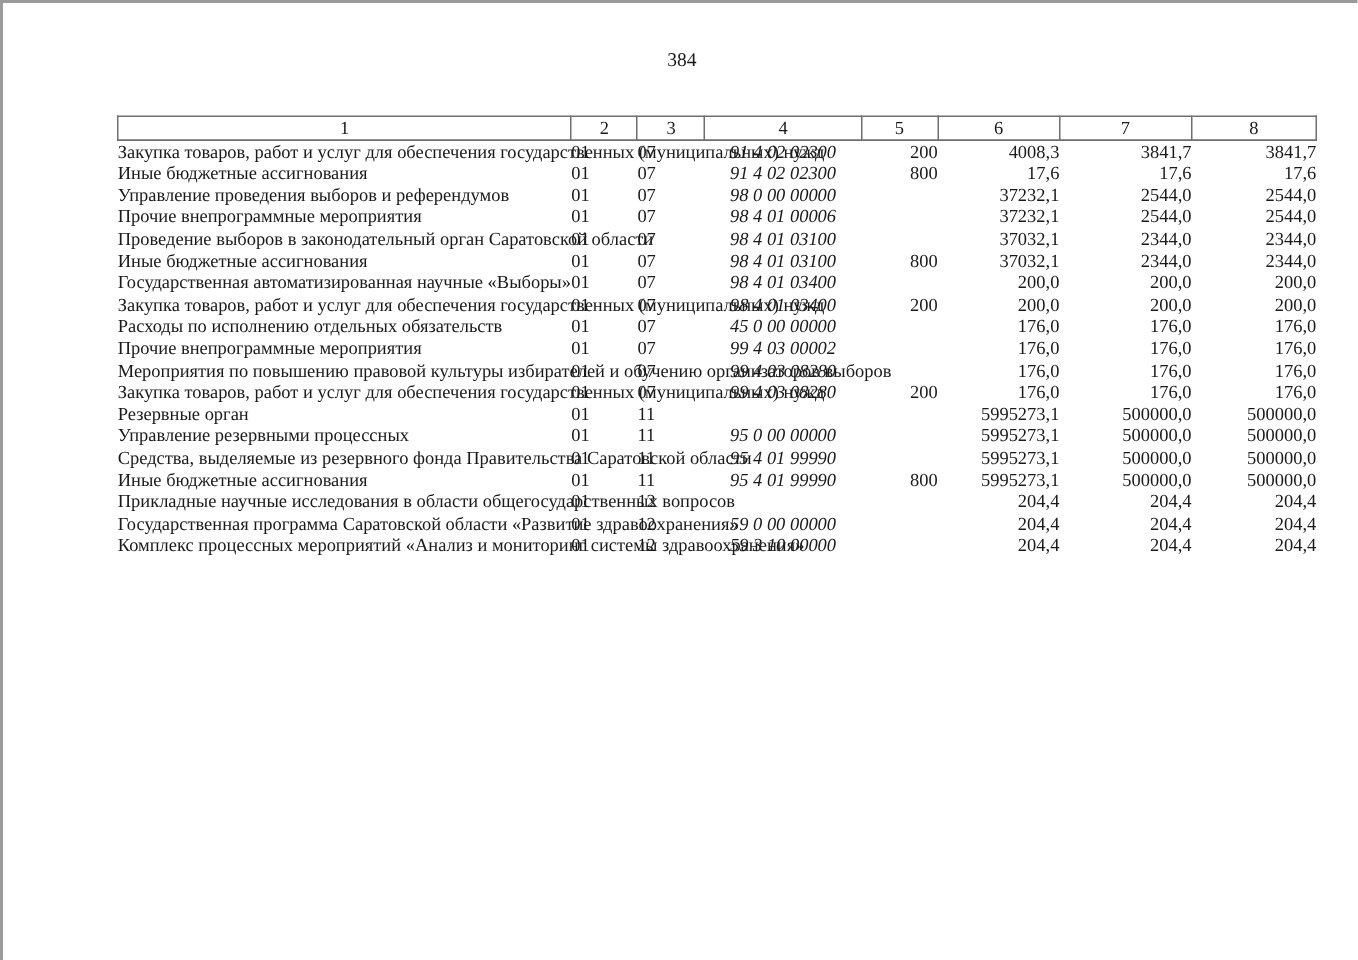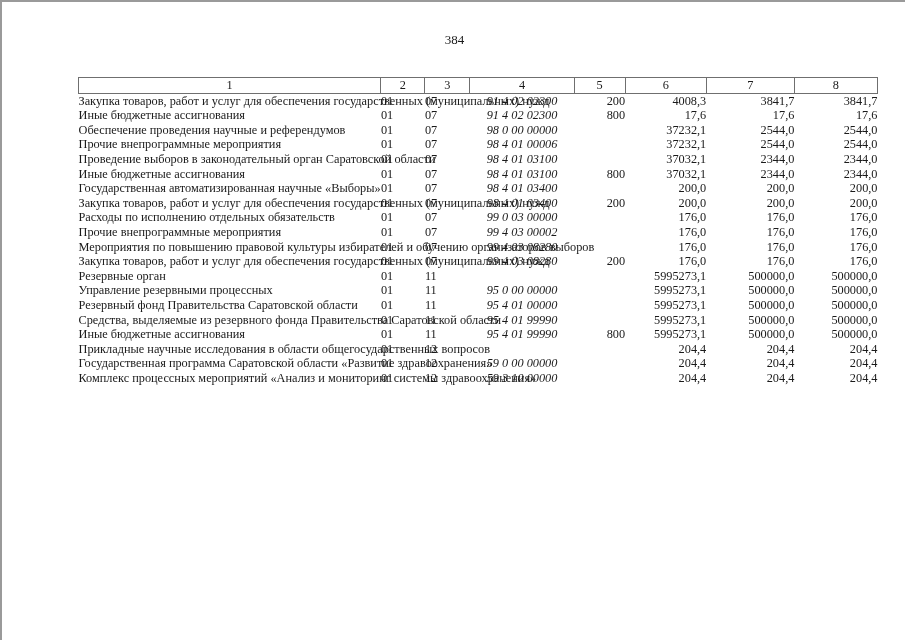--- a/index.html
+++ b/index.html
@@ -74,21 +74,21 @@
         <td class="name">Иные бюджетные ассигнования</td>
         <td class="c2">01</td>
         <td class="c3">07</td>
         <td class="c4">91 4 02 02300</td>
         <td class="num c5">800</td>
         <td class="num c6">17,6</td>
         <td class="num c7">17,6</td>
         <td class="num c8">17,6</td>
       </tr>
       <tr>
-        <td class="name">Обеспечение проведения научные и референдумов</td>
+        <td class="name">Управление проведения выборов и референдумов</td>
         <td class="c2">01</td>
         <td class="c3">07</td>
         <td class="c4">98 0 00 00000</td>
         <td class="num c5"></td>
         <td class="num c6">37232,1</td>
         <td class="num c7">2544,0</td>
         <td class="num c8">2544,0</td>
       </tr>
       <tr>
         <td class="name">Прочие внепрограммные мероприятия</td>
@@ -137,21 +137,21 @@
         <td class="c4">98 4 01 03400</td>
         <td class="num c5">200</td>
         <td class="num c6">200,0</td>
         <td class="num c7">200,0</td>
         <td class="num c8">200,0</td>
       </tr>
       <tr>
         <td class="name">Расходы по исполнению отдельных обязательств</td>
         <td class="c2">01</td>
         <td class="c3">07</td>
-        <td class="c4">99 0 03 00000</td>
+        <td class="c4">45 0 00 00000</td>
         <td class="num c5"></td>
         <td class="num c6">176,0</td>
         <td class="num c7">176,0</td>
         <td class="num c8">176,0</td>
       </tr>
       <tr>
         <td class="name">Прочие внепрограммные мероприятия</td>
         <td class="c2">01</td>
         <td class="c3">07</td>
         <td class="c4">99 4 03 00002</td>
@@ -188,30 +188,20 @@
         <td class="num c5"></td>
         <td class="num c6">5995273,1</td>
         <td class="num c7">500000,0</td>
         <td class="num c8">500000,0</td>
       </tr>
       <tr>
         <td class="name">Управление резервными процессных</td>
         <td class="c2">01</td>
         <td class="c3">11</td>
         <td class="c4">95 0 00 00000</td>
-        <td class="num c5"></td>
-        <td class="num c6">5995273,1</td>
-        <td class="num c7">500000,0</td>
-        <td class="num c8">500000,0</td>
-      </tr>
-      <tr>
-        <td class="name">Резервный фонд Правительства Саратовской области</td>
-        <td class="c2">01</td>
-        <td class="c3">11</td>
-        <td class="c4">95 4 01 00000</td>
         <td class="num c5"></td>
         <td class="num c6">5995273,1</td>
         <td class="num c7">500000,0</td>
         <td class="num c8">500000,0</td>
       </tr>
       <tr>
         <td class="name">Средства, выделяемые из резервного фонда Правительства Саратовской области</td>
         <td class="c2">01</td>
         <td class="c3">11</td>
         <td class="c4">95 4 01 99990</td>

